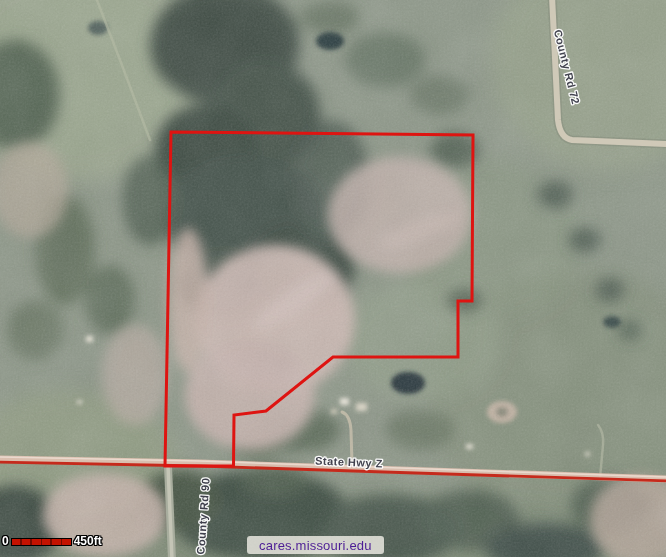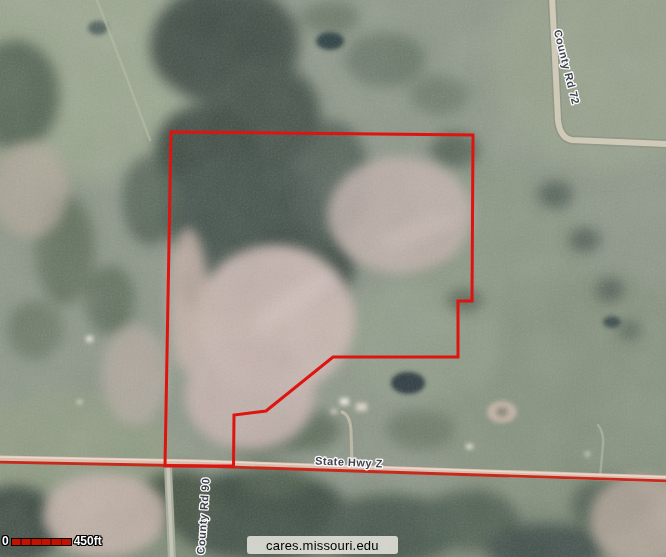--- a/index.html
+++ b/index.html
@@ -24,22 +24,22 @@
     text-shadow:-1px -1px 0 #000,1px -1px 0 #000,-1px 1px 0 #000,1px 1px 0 #000,
                  0 -1px 0 #000,0 1px 0 #000,-1px 0 0 #000,1px 0 0 #000;
   }
   .scalebar .bar{
     width:59px;height:6px;background:#c41200;border:1px solid #000;
     background-image:repeating-linear-gradient(90deg,transparent 0 8.5px,rgba(0,0,0,.4) 8.5px 10px);
   }
   .watermark{
     position:absolute;left:247px;top:536px;z-index:5;
     background:rgba(242,240,232,.8);border-radius:3px;
-    padding:0 19px;height:18px;display:flex;align-items:center;
-    font-size:13px;color:#000000;letter-spacing:.2px;
+    padding:0 12px;height:18px;display:flex;align-items:center;
+    font-size:13px;color:#4c1d95;letter-spacing:.2px;
   }
 </style>
 </head>
 <body>
 
 <div class="stage">
 
   <svg width="666" height="557" viewBox="0 0 666 557" xmlns="http://www.w3.org/2000/svg">
     <defs>
       <filter id="b10" x="-30%" y="-30%" width="160%" height="160%">

